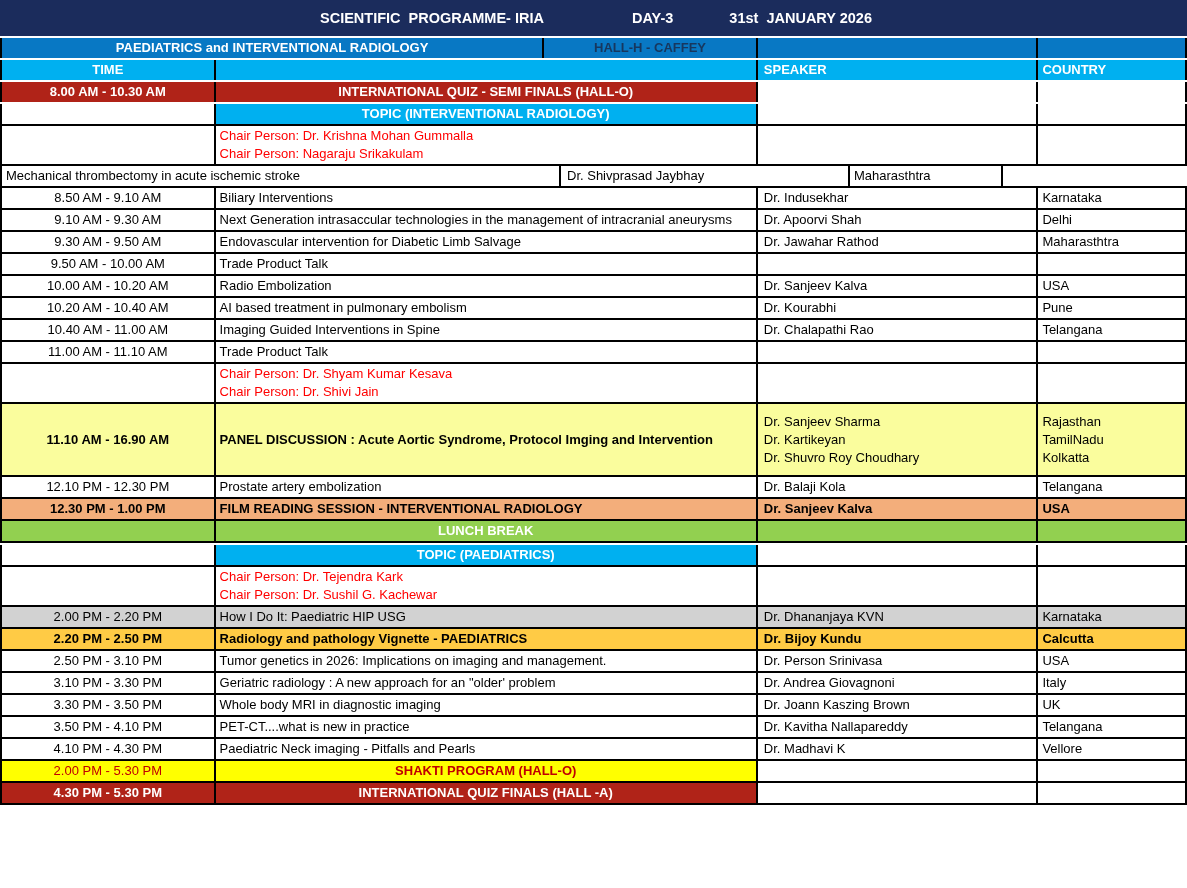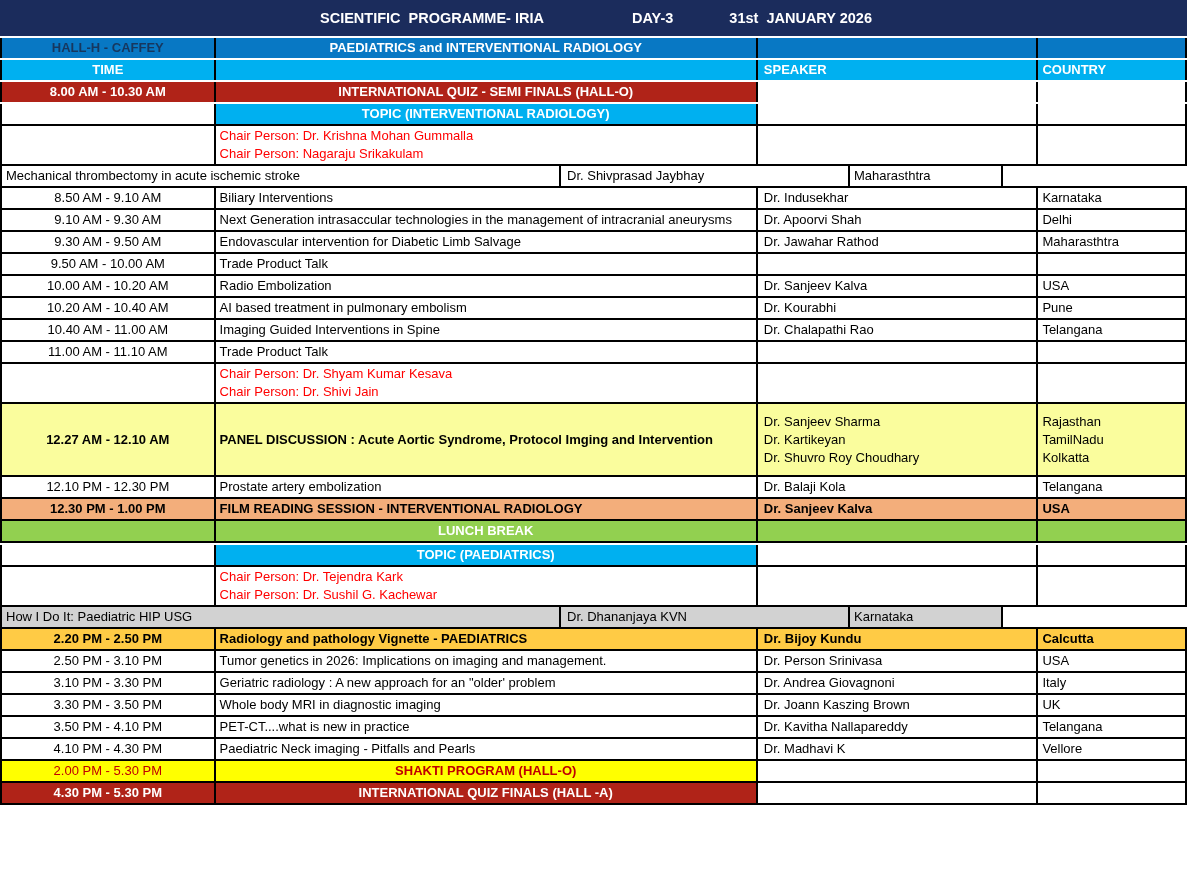--- a/index.html
+++ b/index.html
@@ -53,22 +53,22 @@
 <body>
 
 <div class="sheet">
   <div class="titlebar">
     <span>SCIENTIFIC  PROGRAMME- IRIA</span>
     <span class="t-day">DAY-3</span>
     <span class="t-date">31st  JANUARY 2026</span>
   </div>
   <div>
       <div class="r hdr gap">
+        <div class="cell c-topic bg-blue wt b ctr">PAEDIATRICS and INTERVENTIONAL RADIOLOGY</div>
         <div class="cell c-time bg-blue navy b">HALL-H - CAFFEY</div>
-        <div class="cell c-topic bg-blue wt b ctr">PAEDIATRICS and INTERVENTIONAL RADIOLOGY</div>
         <div class="cell c-speaker bg-blue"></div>
         <div class="cell c-country bg-blue"></div>
       </div>
       <div class="r hdr gap">
         <div class="cell c-time bg-cyan wt b">TIME</div>
         <div class="cell c-topic bg-cyan"></div>
         <div class="cell c-speaker bg-cyan wt b">SPEAKER</div>
         <div class="cell c-country bg-cyan wt b">COUNTRY</div>
       </div>
       <div class="r hdr gap">
@@ -148,21 +148,21 @@
       <div class="r grid rs-chairs">
         <div class="cell c-time"></div>
         <div class="cell c-topic redtx">
           <div>Chair Person: Dr. Shyam Kumar Kesava</div>
           <div>Chair Person: Dr. Shivi Jain</div>
         </div>
         <div class="cell c-speaker"></div>
         <div class="cell c-country"></div>
       </div>
       <div class="r grid rs-panel">
-        <div class="cell c-time bg-ly b">12.27 AM - 12.10  AM</div>
+        <div class="cell c-time bg-ly b">11.10 AM - 16.90  AM</div>
         <div class="cell c-topic bg-ly b">PANEL DISCUSSION : Acute Aortic Syndrome, Protocol Imging and Intervention</div>
         <div class="cell c-speaker bg-ly">
           <div>Dr. Sanjeev Sharma</div>
           <div>Dr. Kartikeyan</div>
           <div>Dr. Shuvro Roy Choudhary</div>
         </div>
         <div class="cell c-country bg-ly">
           <div>Rajasthan</div>
           <div>TamilNadu</div>
           <div>Kolkatta</div>
@@ -195,20 +195,21 @@
       <div class="r grid rs-chairs">
         <div class="cell c-time"></div>
         <div class="cell c-topic redtx">
           <div>Chair Person: Dr. Tejendra Kark</div>
           <div>Chair Person: Dr. Sushil G. Kachewar</div>
         </div>
         <div class="cell c-speaker"></div>
         <div class="cell c-country"></div>
       </div>
       <div class="r grid">
+        <div class="cell c-time bg-gy">2.00 PM - 2.20 PM</div>
         <div class="cell c-topic bg-gy">How I Do It: Paediatric HIP USG</div>
         <div class="cell c-speaker bg-gy">Dr. Dhananjaya KVN</div>
         <div class="cell c-country bg-gy">Karnataka</div>
       </div>
       <div class="r grid">
         <div class="cell c-time bg-am b">2.20 PM - 2.50 PM</div>
         <div class="cell c-topic bg-am b">Radiology and pathology Vignette - PAEDIATRICS</div>
         <div class="cell c-speaker bg-am b">Dr. Bijoy Kundu</div>
         <div class="cell c-country bg-am b">Calcutta</div>
       </div>

